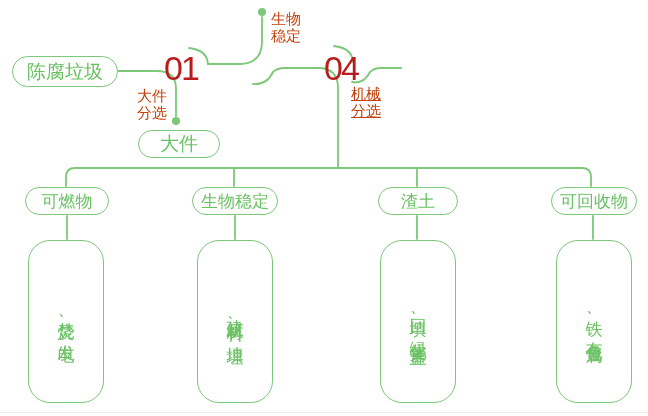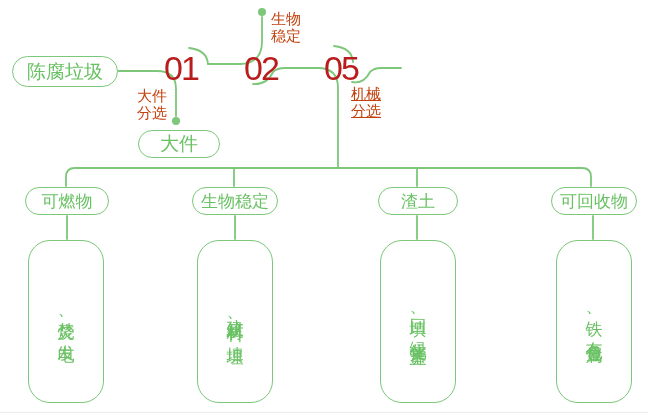--- a/index.html
+++ b/index.html
@@ -130,25 +130,22 @@
     <path d="M593,216 V239"></path>
   </svg>
 
   <div class="pill pill-source">
     <span>陈腐垃圾</span>
   </div>
 
   <div class="step-number step-number-01">
     <span>01</span>
   </div>
-  <div class="step-number step-number-02">
-    <span>02</span>
-  </div>
   <div class="step-number step-number-03">
-    <span>05</span>
+    <span>04</span>
   </div>
 
   <div class="process-label process-label-1">大件分选</div>
   <div class="process-label process-label-2">生物稳定</div>
   <div class="process-label process-label-3">机械分选</div>
 
   <div class="pill pill-bulky">
     <span>大件</span>
   </div>
 

